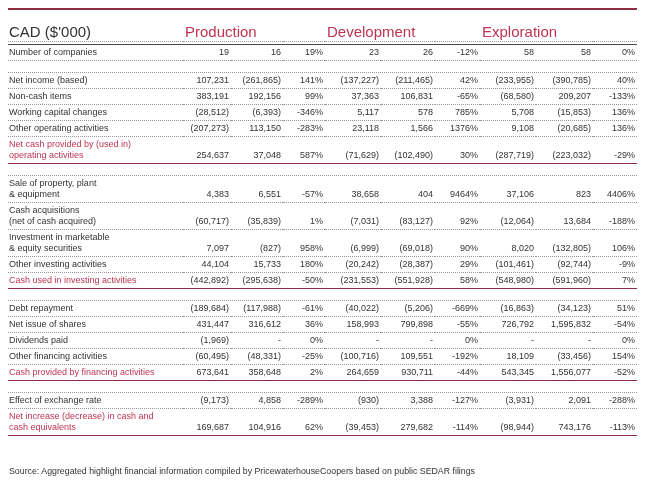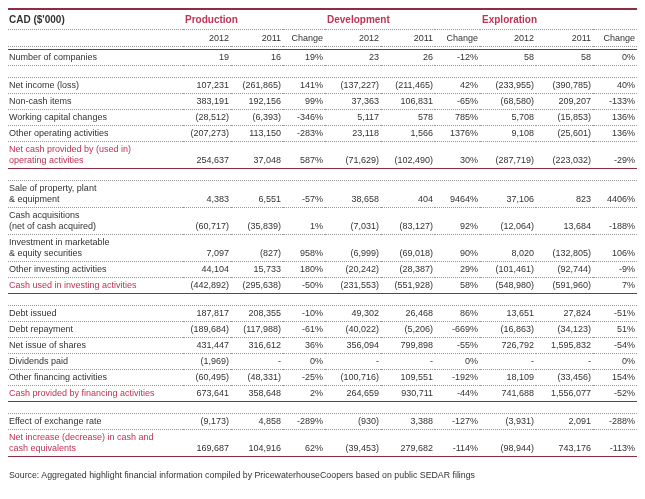--- a/index.html
+++ b/index.html
@@ -25,32 +25,32 @@
   td{
     font-size:9px;line-height:11px;
     padding:2px 2px 2px 2px;
     vertical-align:bottom;
     overflow:hidden;
   }
   .label-cell{text-align:left;white-space:pre-line;padding-left:1px;}
   .num-cell{text-align:right;white-space:nowrap;}
   .group-row td{
     border-bottom:1px dotted var(--dotted);
-    padding-top:4px;padding-bottom:4px;font-size:10px;font-weight:bold;
+    padding-top:16px;padding-bottom:4px;font-size:15px;
   }
   .group-label{color:var(--accent);}
   .year-row td{border-bottom:1px dotted var(--dotted);padding-top:3px;}
   tr.hairline td{height:2px;padding:0;border-bottom:1px solid var(--hairline);}
   .data-row td{border-bottom:1px dotted var(--dotted);}
   .total-row td{border-bottom:1px solid var(--rule);}
   .total-row .label-cell{color:var(--accent);}
   .spacer-row td{height:11px;padding:0;border-bottom:1px dotted var(--dotted);}
   .source{
     font-size:8.8px;color:var(--text);
-    margin-top:13px;padding-left:1px;line-height:11px;
+    margin-top:30px;padding-left:1px;line-height:11px;
   }
 </style>
 </head>
 <body>
 
 <div class="page">
   <table>
     <colgroup>
       <col style="width:175px">
         <col style="width:48px">
@@ -66,32 +66,20 @@
     <thead>
       <tr class="group-row">
         <td class="label-cell">CAD ($'000)</td>
         <td class="group-label" colspan="2">Production</td>
         <td></td>
         <td class="group-label" colspan="2">Development</td>
         <td></td>
         <td class="group-label" colspan="2">Exploration</td>
         <td></td>
       </tr>
-      <tr class="year-row">
-        <td class="label-cell"></td>
-        <td class="num-cell">2012</td>
-        <td class="num-cell">2011</td>
-        <td class="num-cell">Change</td>
-        <td class="num-cell">2012</td>
-        <td class="num-cell">2011</td>
-        <td class="num-cell">Change</td>
-        <td class="num-cell">2012</td>
-        <td class="num-cell">2011</td>
-        <td class="num-cell">Change</td>
-      </tr>
       <tr class="hairline">
         <td colspan="10"></td>
       </tr>
     </thead>
     <tbody>
         <tr class="data-row">
           <td class="label-cell">Number of companies</td>
           <td class="num-cell">19</td>
           <td class="num-cell">16</td>
           <td class="num-cell">19%</td>
@@ -99,21 +87,21 @@
           <td class="num-cell">26</td>
           <td class="num-cell">-12%</td>
           <td class="num-cell">58</td>
           <td class="num-cell">58</td>
           <td class="num-cell">0%</td>
         </tr>
         <tr class="spacer-row">
           <td colspan="10"></td>
         </tr>
         <tr class="data-row">
-          <td class="label-cell">Net income (loss)</td>
+          <td class="label-cell">Net income (based)</td>
           <td class="num-cell">107,231</td>
           <td class="num-cell">(261,865)</td>
           <td class="num-cell">141%</td>
           <td class="num-cell">(137,227)</td>
           <td class="num-cell">(211,465)</td>
           <td class="num-cell">42%</td>
           <td class="num-cell">(233,955)</td>
           <td class="num-cell">(390,785)</td>
           <td class="num-cell">40%</td>
         </tr>
@@ -143,21 +131,21 @@
         </tr>
         <tr class="data-row">
           <td class="label-cell">Other operating activities</td>
           <td class="num-cell">(207,273)</td>
           <td class="num-cell">113,150</td>
           <td class="num-cell">-283%</td>
           <td class="num-cell">23,118</td>
           <td class="num-cell">1,566</td>
           <td class="num-cell">1376%</td>
           <td class="num-cell">9,108</td>
-          <td class="num-cell">(25,601)</td>
+          <td class="num-cell">(20,685)</td>
           <td class="num-cell">136%</td>
         </tr>
         <tr class="data-row total-row">
           <td class="label-cell">Net cash provided by (used in)
 operating activities</td>
           <td class="num-cell">254,637</td>
           <td class="num-cell">37,048</td>
           <td class="num-cell">587%</td>
           <td class="num-cell">(71,629)</td>
           <td class="num-cell">(102,490)</td>
@@ -229,49 +217,37 @@
           <td class="num-cell">(551,928)</td>
           <td class="num-cell">58%</td>
           <td class="num-cell">(548,980)</td>
           <td class="num-cell">(591,960)</td>
           <td class="num-cell">7%</td>
         </tr>
         <tr class="spacer-row">
           <td colspan="10"></td>
         </tr>
         <tr class="data-row">
-          <td class="label-cell">Debt issued</td>
-          <td class="num-cell">187,817</td>
-          <td class="num-cell">208,355</td>
-          <td class="num-cell">-10%</td>
-          <td class="num-cell">49,302</td>
-          <td class="num-cell">26,468</td>
-          <td class="num-cell">86%</td>
-          <td class="num-cell">13,651</td>
-          <td class="num-cell">27,824</td>
-          <td class="num-cell">-51%</td>
-        </tr>
-        <tr class="data-row">
           <td class="label-cell">Debt repayment</td>
           <td class="num-cell">(189,684)</td>
           <td class="num-cell">(117,988)</td>
           <td class="num-cell">-61%</td>
           <td class="num-cell">(40,022)</td>
           <td class="num-cell">(5,206)</td>
           <td class="num-cell">-669%</td>
           <td class="num-cell">(16,863)</td>
           <td class="num-cell">(34,123)</td>
           <td class="num-cell">51%</td>
         </tr>
         <tr class="data-row">
           <td class="label-cell">Net issue of shares</td>
           <td class="num-cell">431,447</td>
           <td class="num-cell">316,612</td>
           <td class="num-cell">36%</td>
-          <td class="num-cell">356,094</td>
+          <td class="num-cell">158,993</td>
           <td class="num-cell">799,898</td>
           <td class="num-cell">-55%</td>
           <td class="num-cell">726,792</td>
           <td class="num-cell">1,595,832</td>
           <td class="num-cell">-54%</td>
         </tr>
         <tr class="data-row">
           <td class="label-cell">Dividends paid</td>
           <td class="num-cell">(1,969)</td>
           <td class="num-cell">-</td>
@@ -296,21 +272,21 @@
           <td class="num-cell">154%</td>
         </tr>
         <tr class="data-row total-row">
           <td class="label-cell">Cash provided by financing activities</td>
           <td class="num-cell">673,641</td>
           <td class="num-cell">358,648</td>
           <td class="num-cell">2%</td>
           <td class="num-cell">264,659</td>
           <td class="num-cell">930,711</td>
           <td class="num-cell">-44%</td>
-          <td class="num-cell">741,688</td>
+          <td class="num-cell">543,345</td>
           <td class="num-cell">1,556,077</td>
           <td class="num-cell">-52%</td>
         </tr>
         <tr class="spacer-row">
           <td colspan="10"></td>
         </tr>
         <tr class="data-row">
           <td class="label-cell">Effect of exchange rate</td>
           <td class="num-cell">(9,173)</td>
           <td class="num-cell">4,858</td>

